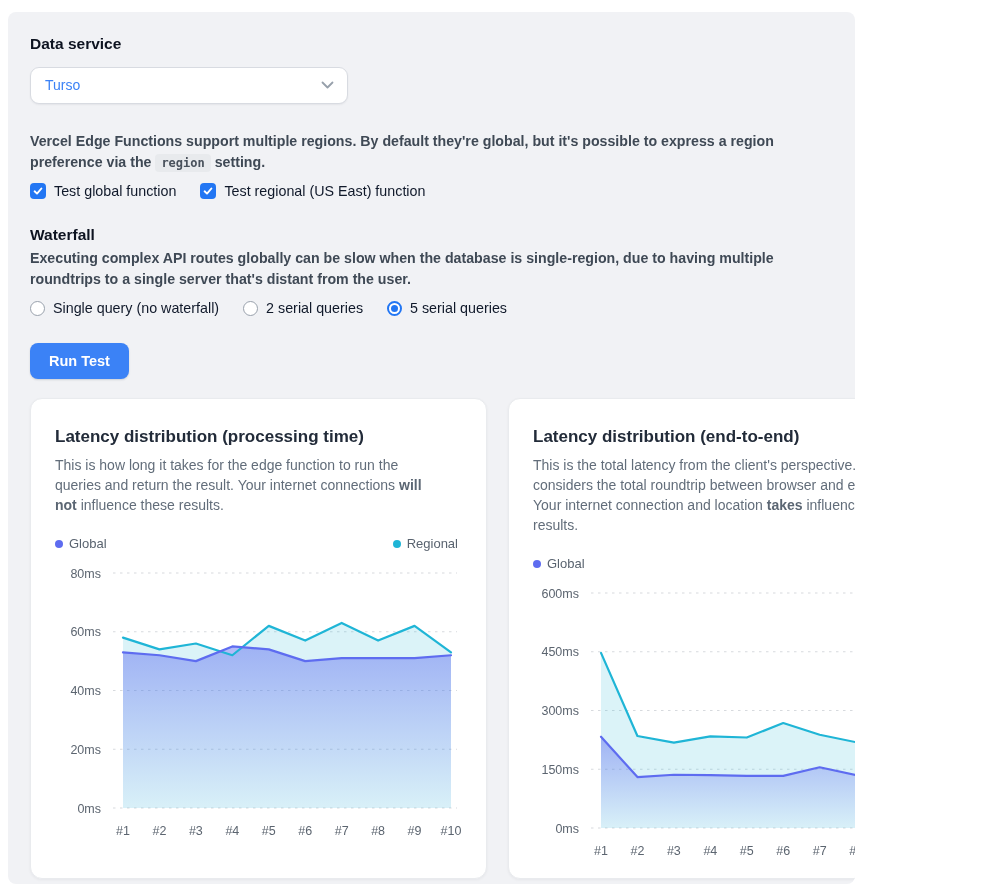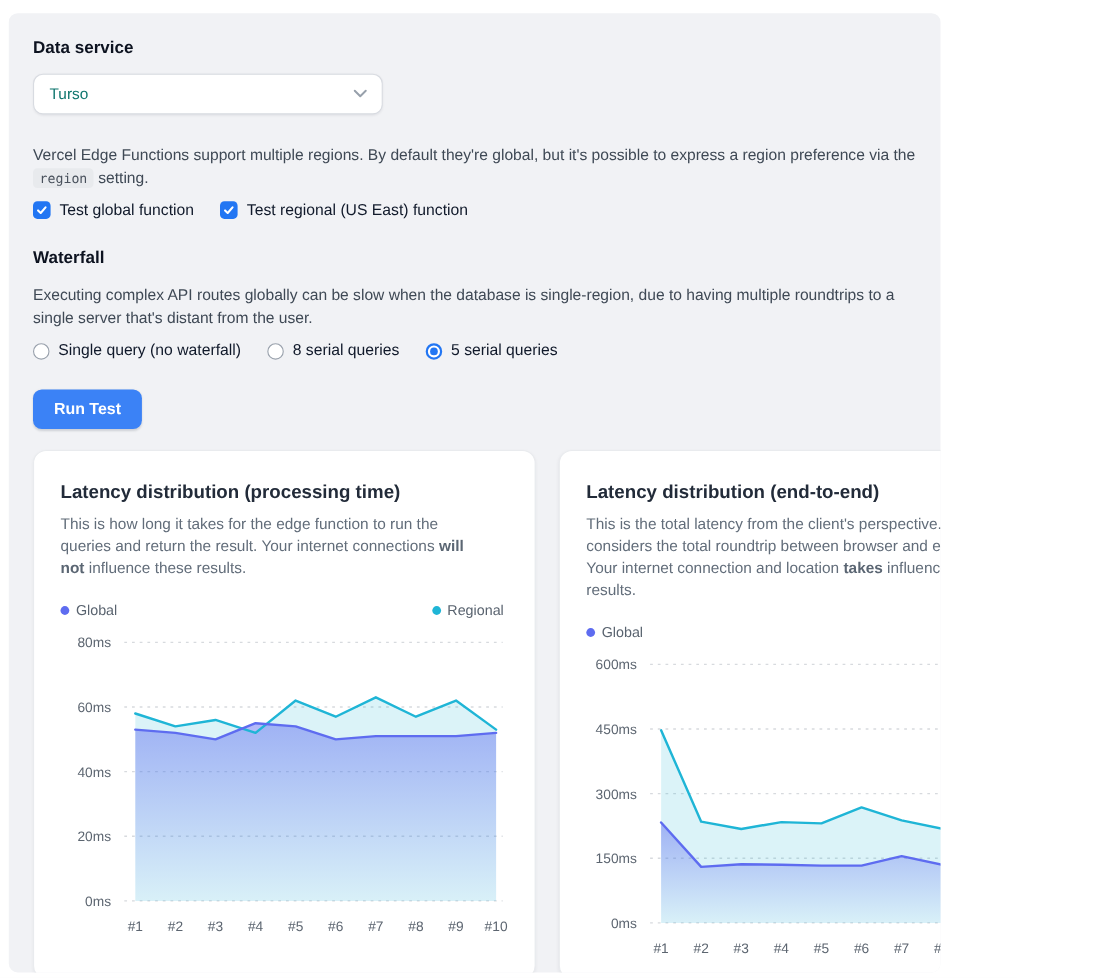--- a/index.html
+++ b/index.html
@@ -13,25 +13,25 @@
     background:#f1f2f5;border-radius:8px;box-sizing:border-box;
     padding:23px 10px 24px 22px;overflow:hidden;
   }
   .section-heading{
     font-size:15.5px;font-weight:700;color:#0d1320;margin:0;line-height:1.2;
   }
   .select{
     margin-top:13px;width:318px;height:37px;background:#fff;
     border:1px solid #d8dbe1;border-radius:9px;display:flex;align-items:center;
     justify-content:space-between;padding:0 13px 0 14px;box-sizing:border-box;
-    font-size:14px;color:#0f766e;box-shadow:0 1px 2px rgba(16,24,40,.06);cursor:default;
+    font-size:14px;color:#3b82f6;box-shadow:0 1px 2px rgba(16,24,40,.06);cursor:default;
   }
   .section{margin-top:27px;}
   .desc{
-    font-size:14.2px;color:#3f4955;margin:14px 0 0 0;line-height:1.5;max-width:948px;
+    font-size:14.2px;color:#3f4955;margin:3px 0 0 0;line-height:1.5;max-width:948px;font-weight:bold;
   }
   .desc code{
     font-family:"DejaVu Sans Mono",monospace;font-size:12px;background:#e8eaed;
     border-radius:4px;padding:2px 6px;color:#49515c;
   }
   .controls-row{
     display:flex;gap:24px;margin-top:10px;align-items:center;
     font-size:14.3px;color:#10192a;
   }
   .control{display:flex;align-items:center;gap:8px;cursor:default;}
@@ -115,21 +115,21 @@
   <div class="section">
     <h2 class="section-heading">Waterfall</h2>
     <p class="desc"><span>Executing complex API routes globally can be slow when the database is single-region, due to having multiple roundtrips to a single server that's distant from the user.</span></p>
     <div class="controls-row">
       <label class="control">
         <span class="radio"></span>
         <span>Single query (no waterfall)</span>
       </label>
       <label class="control">
         <span class="radio"></span>
-        <span>8 serial queries</span>
+        <span>2 serial queries</span>
       </label>
       <label class="control">
         <span class="radio checked"></span>
         <span>5 serial queries</span>
       </label>
     </div>
   </div>
 
   <button class="run-btn">Run Test</button>
 

